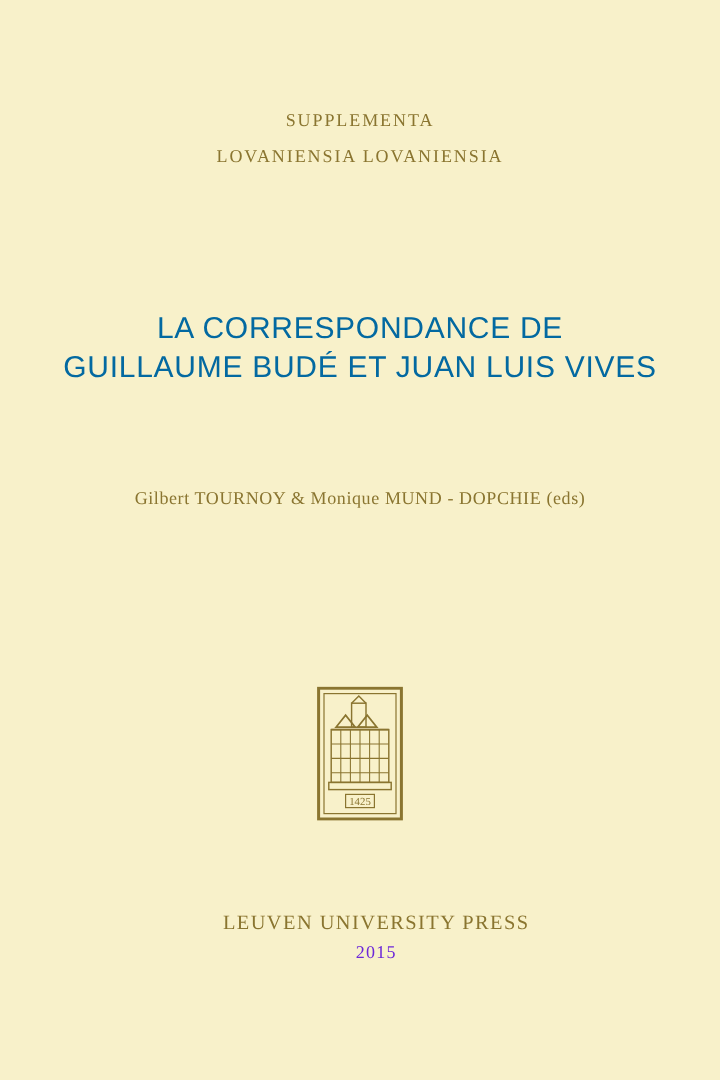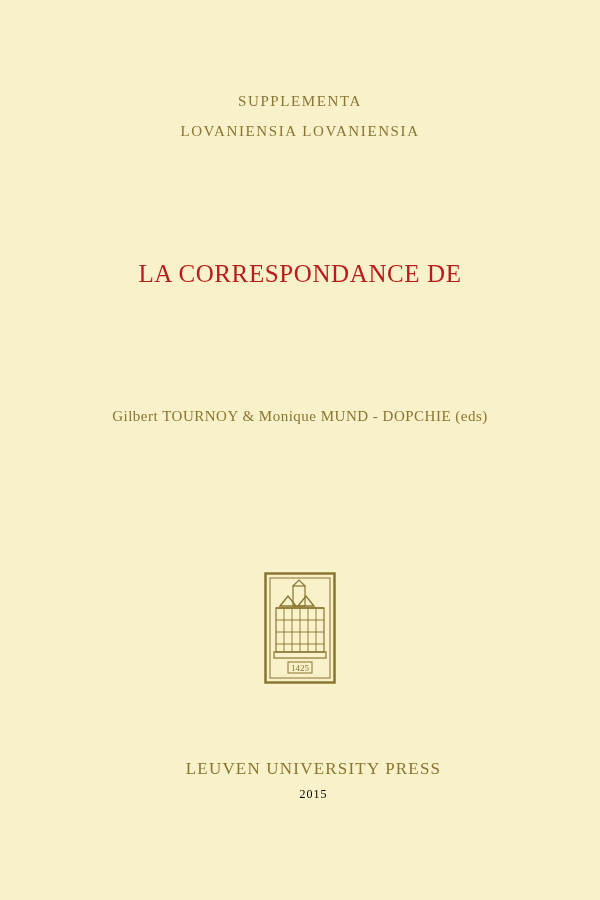--- a/index.html
+++ b/index.html
@@ -39,22 +39,22 @@
     position: absolute;
     top: 258px;
     left: 0;
     right: 0;
     text-align: center;
   }
   .title-line {
     font-size: 25px;
     letter-spacing: 0.6px;
     line-height: 32px;
-    color: #b91c1c;
-    font-family: Liberation Serif, serif;
+    color: #0369a1;
+    font-family: Liberation Sans, sans-serif;
   }
   .editors {
     position: absolute;
     top: 408px;
     left: 0;
     right: 0;
     text-align: center;
     font-size: 15px;
     letter-spacing: 0.5px;
     color: #8a7530;
@@ -80,38 +80,39 @@
     text-align: center;
     padding-left: 27px;
   }
   .imprint-name {
     font-size: 17px;
     letter-spacing: 1.2px;
     color: #8a7530;
     line-height: 26px;
   }
   .imprint-year {
-    font-size: 12px;
+    font-size: 15px;
     letter-spacing: 1px;
-    color: #000000;
+    color: #6d28d9;
     line-height: 24px;
   }
 </style>
 </head>
 <body>
 
 <div class="page">
 
   <div class="series">
     <div class="series-line">SUPPLEMENTA</div>
     <div class="series-line">LOVANIENSIA LOVANIENSIA</div>
   </div>
 
   <div class="title-block">
     <div class="title-line">LA CORRESPONDANCE DE</div>
+    <div class="title-line">GUILLAUME BUDÉ ET JUAN LUIS VIVES</div>
   </div>
 
   <div class="editors">Gilbert TOURNOY &amp; Monique MUND - DOPCHIE (eds)</div>
 
   <div class="logo-wrap">
     <svg class="logo" viewBox="0 0 72 112">
       <rect x="1.5" y="1.5" width="69" height="109" fill="none" stroke="#8a7530" stroke-width="2.5"></rect>
       <rect x="6" y="6" width="60" height="100" fill="none" stroke="#8a7530" stroke-width="1"></rect>
 
       <path d="M16 34 L24 24 L32 34 Z" fill="none" stroke="#8a7530" stroke-width="1.4"></path>

